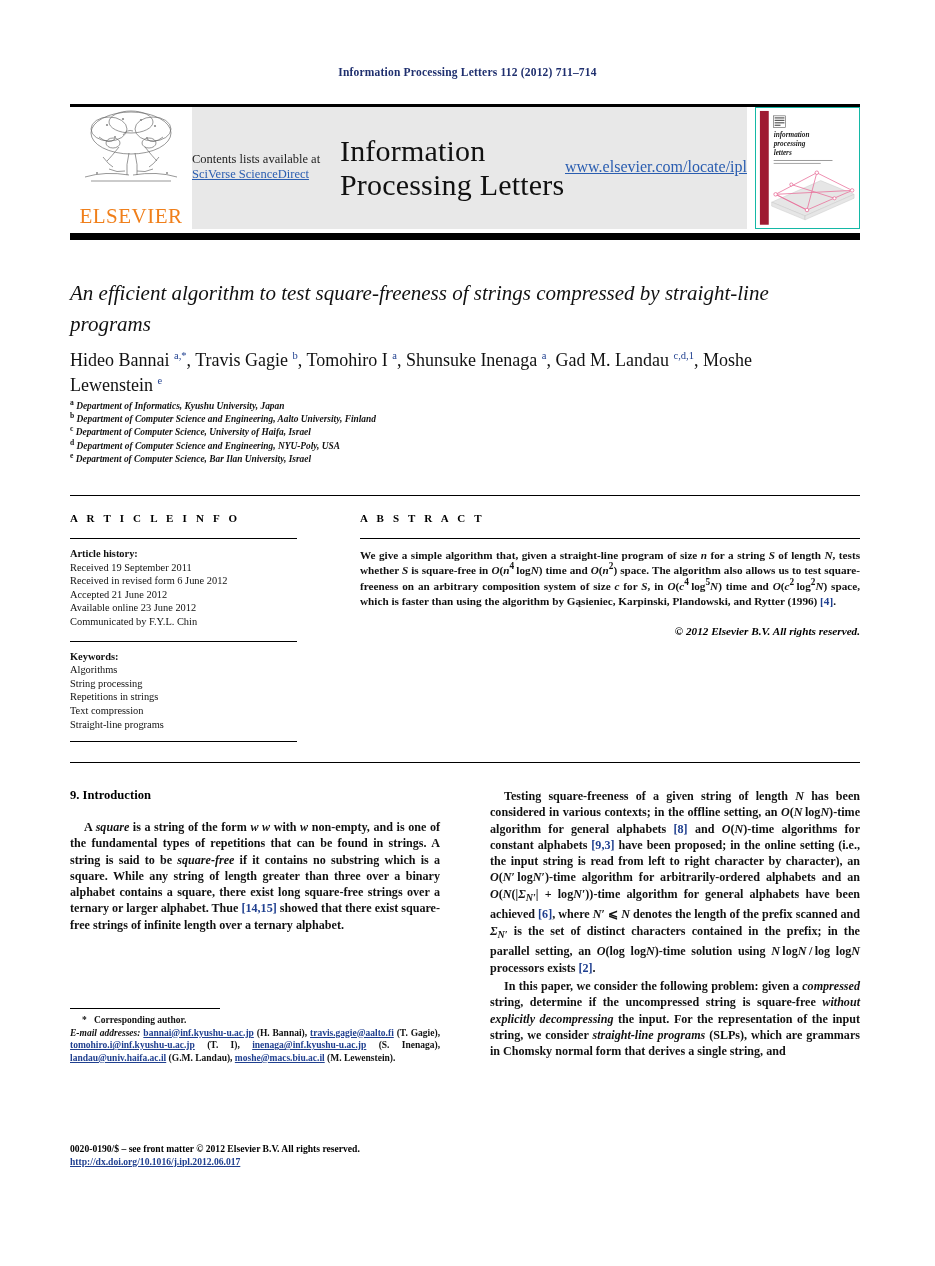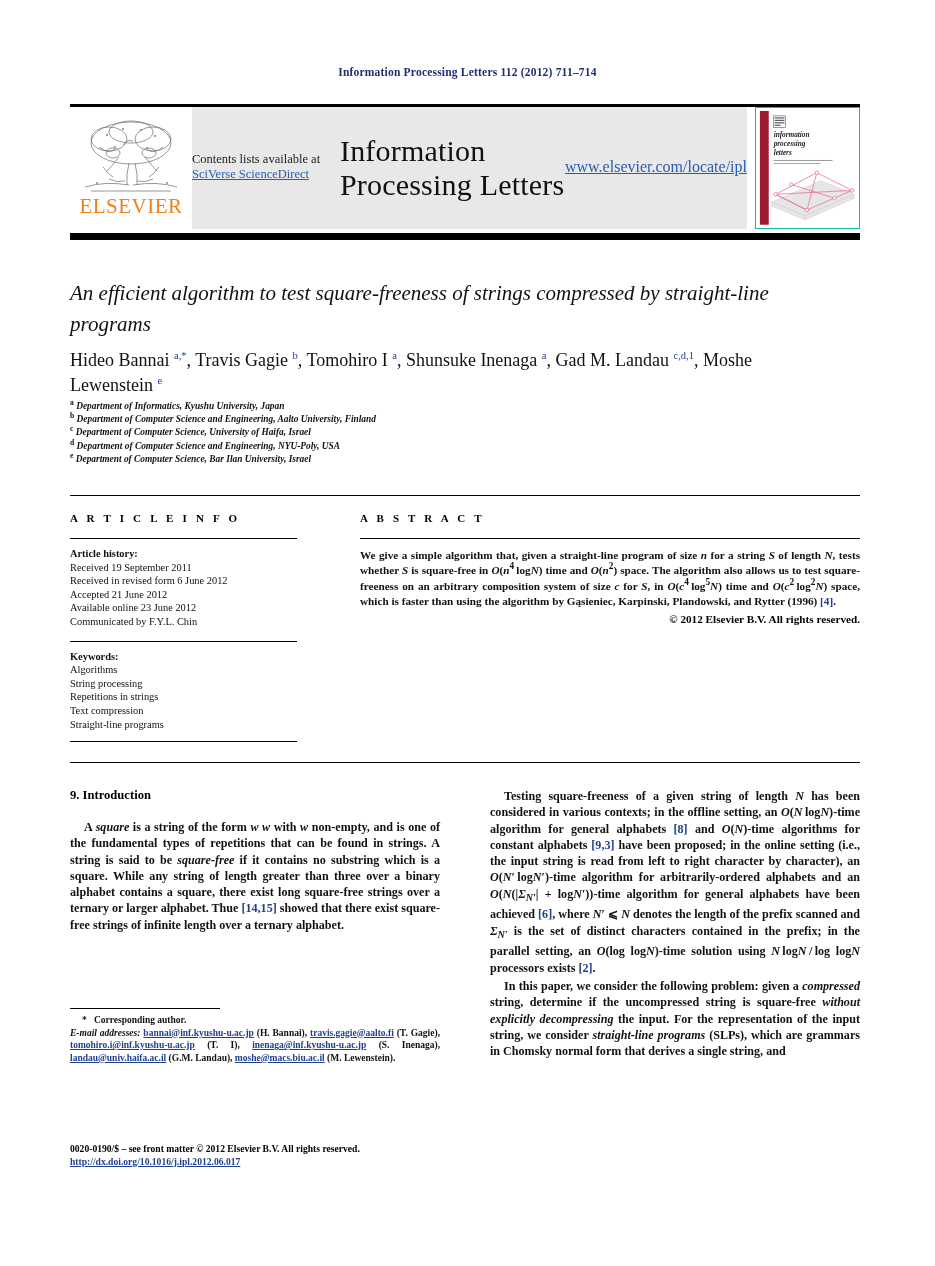--- a/index.html
+++ b/index.html
@@ -30,21 +30,21 @@
     width: 790px; height: 3px; background: #000;
   }
   .masthead {
     position: absolute; left: 70px; top: 107px;
     width: 790px; height: 122px;
     display: flex; align-items: stretch;
   }
   .elsevier-box {
     width: 122px; flex: 0 0 122px;
     display: flex; flex-direction: column;
-    align-items: center; justify-content: center;
+    align-items: center; justify-content: space-between;
     padding-bottom: 2px; box-sizing: border-box;
   }
   .tree-svg { display:block; }
   .elsevier-word {
     font-family: "Liberation Serif", serif;
     color: #F07F1A;
     font-size: 21px; letter-spacing: .5px;
     line-height: 1; margin-top: 1px;
   }
   .banner {
@@ -122,22 +122,22 @@
   .abs-col {
     position: absolute; left: 360px; top: 512px; width: 500px;
   }
   .abs-rule { width: 500px; height: 1px; background:#000; margin: 14px 0 9px 0; }
   .abs-body {
     font-size: 11.2px; line-height: 15.3px; text-align: justify;
     font-weight: bold; color: #111;
   }
   .abs-body .ref { color: #1f3f8f; }
   .abs-copy {
-    margin-top: 4px; text-align: right;
-    font-size: 11.2px; font-weight: bold;
+    margin-top: 16px; text-align: right;
+    font-size: 11.2px; font-weight: bold; font-style: italic;
   }
 
   
   .col-left {
     position: absolute; left: 70px; top: 788px; width: 370px;
   }
   .col-right {
     position: absolute; left: 490px; top: 788px; width: 370px;
   }
   .sec-h {

